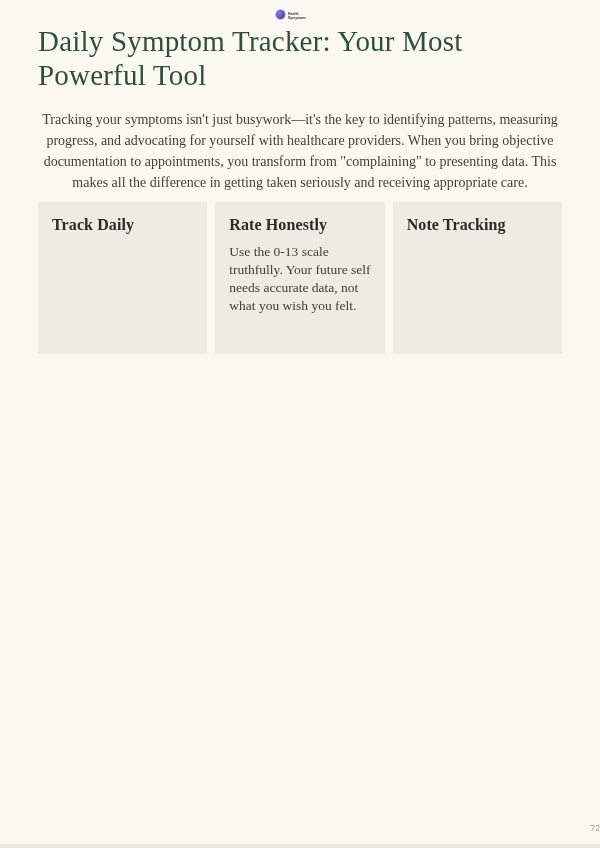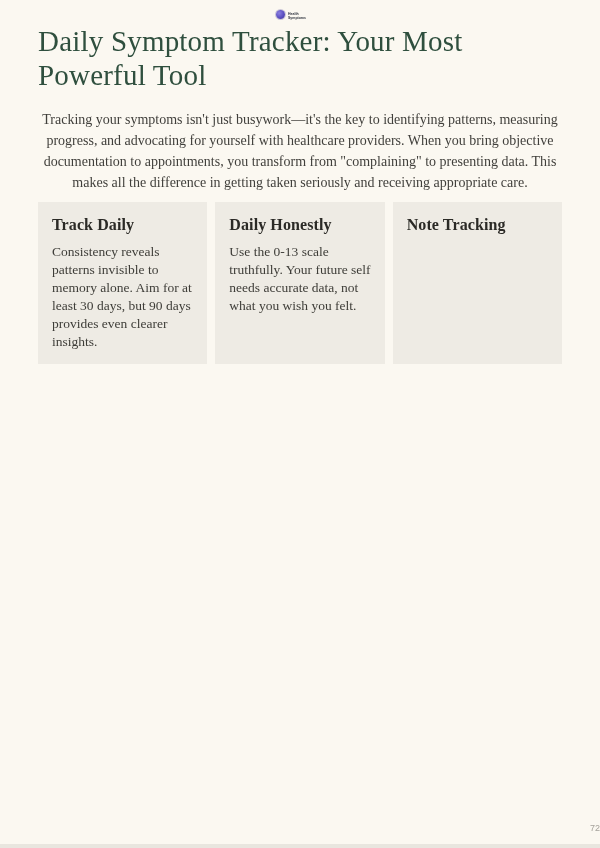--- a/index.html
+++ b/index.html
@@ -133,24 +133,23 @@
   </div>
 
   <main>
     <h1 class="page-title">Daily Symptom Tracker: Your Most Powerful Tool</h1>
 
     <p class="intro">Tracking your symptoms isn't just busywork—it's the key to identifying patterns, measuring progress, and advocating for yourself with healthcare providers. When you bring objective documentation to appointments, you transform from "complaining" to presenting data. This makes all the difference in getting taken seriously and receiving appropriate care.</p>
 
     <div class="cards">
       <div class="card">
         <h2>Track Daily</h2>
-        <p>Consistency reveals patterns invisible to memory alone. Aim for at least 30 days, but 90 days provides even clearer insights.</p>
       </div>
       <div class="card">
-        <h2>Daily Honestly</h2>
+        <h2>Rate Honestly</h2>
         <p>Use the 0-13 scale truthfully. Your future self needs accurate data, not what you wish you felt.</p>
       </div>
       <div class="card">
         <h2>Note Tracking</h2>
       </div>
     </div>
   </main>
 
   <div class="page-number">72</div>
   <div class="page-edge"></div>

